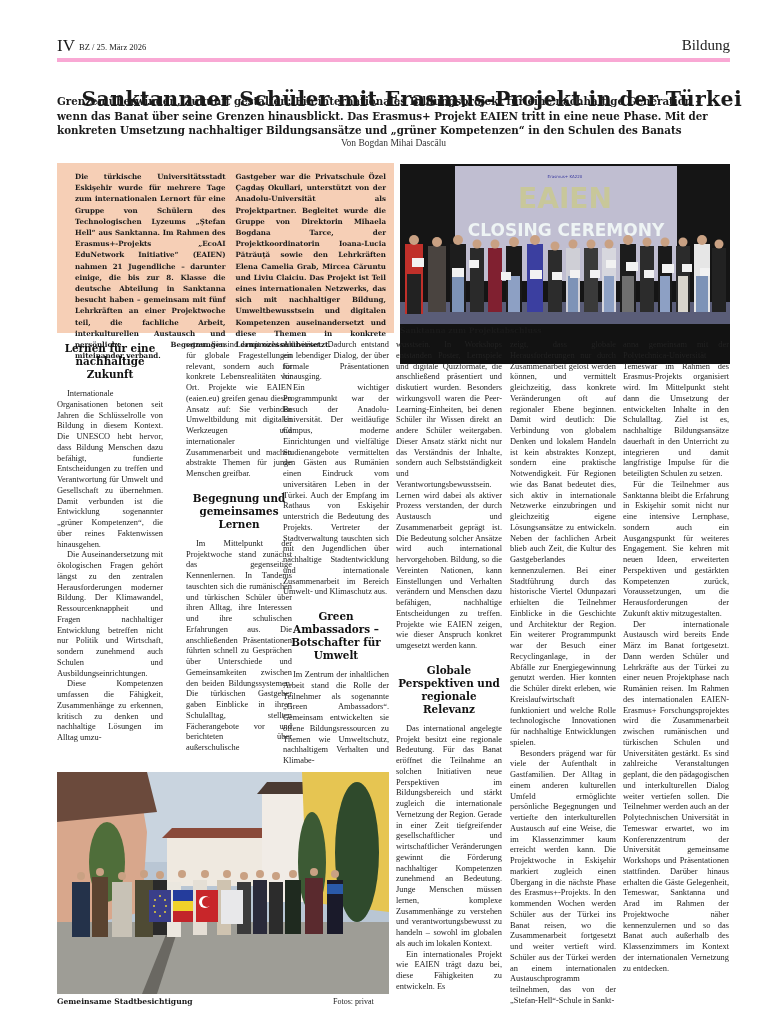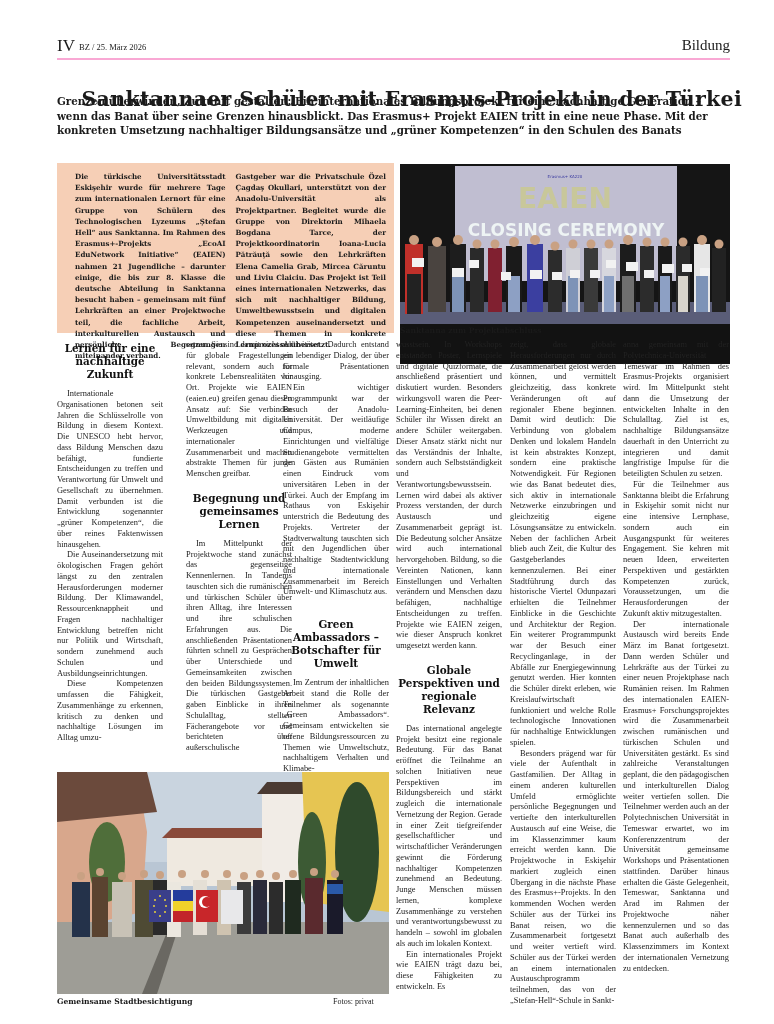--- a/index.html
+++ b/index.html
@@ -1,18 +1,18 @@
 <!DOCTYPE html>
 <html><head>
 <meta charset="utf-8">
 <style>
   html,body{margin:0;padding:0;background:#fff;}
   body{width:774px;height:1024px;position:relative;overflow:hidden;font-family:"DejaVu Serif","Liberation Serif",serif;color:#1a1a1a;}
   .page{position:absolute;left:57px;top:34px;width:673px;}
-  .header{position:relative;height:24px;border-bottom:2px solid #f9a8d4;}
+  .header{position:relative;height:24px;border-bottom:4px solid #f9a8d4;}
   .pnum{position:absolute;left:0;top:2px;font-size:17px;font-family:"Liberation Serif",serif;}
   .pub{position:absolute;left:22px;top:8px;font-size:8.5px;font-family:"Liberation Serif",serif;}
   .section{position:absolute;right:0;top:3px;font-size:15px;font-family:"Liberation Serif",serif;}
   h1{position:absolute;left:0;top:41px;width:673px;margin:12px;text-align:right;font-family:"DejaVu Serif",serif;font-weight:bold;font-size:20.5px;letter-spacing:0.3px;white-space:nowrap;}
   .lead{position:absolute;left:0;top:60px;width:673px;margin:0;font-family:"DejaVu Serif",serif;font-weight:bold;font-size:10.3px;line-height:14.5px;}
   .byline{position:absolute;left:0;top:104px;width:673px;text-align:center;font-size:9.5px;font-family:"Liberation Serif",serif;color:#333;}
   .box{position:absolute;left:0;top:129px;width:337px;height:170px;background:#f6cfb6;box-sizing:border-box;padding:8px 8px 6px 18px;display:flex;gap:10px;}
   .box .col{flex:1;font-family:"DejaVu Serif",serif;font-weight:bold;font-size:7.1px;line-height:11.2px;text-align:justify;hyphens:manual;}
   .photo1{position:absolute;left:343px;top:130px;width:330px;height:200px;overflow:hidden;background:#121212;}
   .cap1{position:absolute;left:343px;top:292px;font-family:"DejaVu Serif",serif;font-weight:bold;font-size:7.6px;}
@@ -32,20 +32,21 @@
 
 <div class="page">
   <div class="header">
     <span class="pnum">IV</span>
     <span class="pub"><span>BZ</span> <span>/ 25. März 2026</span></span>
     <span class="section">Bildung</span>
   </div>
 
   <h1>Sanktannaer Schüler mit Erasmus-Projekt in der Türkei</h1>
   <p class="lead">Grenzen überwinden, Zukunft gestalten: Ein internationales Bildungsprojekt für eine nachhaltige Generation – wenn das Banat über seine Grenzen hinausblickt. Das Erasmus+ Projekt EAIEN tritt in eine neue Phase. Mit der konkreten Umsetzung nachhaltiger Bildungsansätze und „grüner Kompetenzen“ in den Schulen des Banats</p>
+  <div class="byline">Von Bogdan Mihai Dascălu</div>
 
   <div class="box">
     <div class="col">Die türkische Universitätsstadt Eskişehir wurde für mehrere Tage zum internationalen Lernort für eine Gruppe von Schülern des Technologischen Lyzeums „Ştefan Hell“ aus Sanktanna. Im Rahmen des Erasmus+-Projekts „EcoAI EduNetwork Initiative“ (EAIEN) nahmen 21 Jugendliche – darunter einige, die bis zur 8. Klasse die deutsche Abteilung in Sanktanna besucht haben – gemeinsam mit fünf Lehrkräften an einer Projektwoche teil, die fachliche Arbeit, interkulturellen Austausch und persönliche Begegnungen miteinander verband.</div>
     <div class="col">Gastgeber war die Privatschule Özel Çagdaş Okullari, unterstützt von der Anadolu-Universität als Projektpartner. Begleitet wurde die Gruppe von Direktorin Mihaela Bogdana Tarce, der Projektkoordinatorin Ioana-Lucia Pătrăuţă sowie den Lehrkräften Elena Camelia Grab, Mircea Căruntu und Liviu Claiciu. Das Projekt ist Teil eines internationalen Netzwerks, das sich mit nachhaltiger Bildung, Umweltbewusstsein und digitalen Kompetenzen auseinandersetzt und diese Themen in konkrete Lernprozesse übersetzt.</div>
   </div>
 
   <div class="photo1">
     <svg width="330" height="160" viewBox="0 0 330 160">
       <rect x="0" y="0" width="330" height="160" fill="#151515"></rect>
       <rect x="55" y="2" width="222" height="115" fill="#c9c9d6"></rect>
@@ -129,21 +130,21 @@
       <p>Diese Kompetenzen umfassen die Fähigkeit, Zusammenhänge zu erkennen, kritisch zu denken und nachhaltige Lösungen im Alltag umzu-</p>
     </div>
     <div class="c c2">
       <p class="noi">setzen. Sie sind damit nicht nur für globale Fragestellungen relevant, sondern auch für konkrete Lebensrealitäten vor Ort. Projekte wie EAIEN (eaien.eu) greifen genau diesen Ansatz auf: Sie verbinden Umweltbildung mit digitalen Werkzeugen und internationaler Zusammenarbeit und machen abstrakte Themen für junge Menschen greifbar.</p>
       <h3 style="margin-top:12px">Begegnung und gemeinsames Lernen</h3>
       <p>Im Mittelpunkt der Projektwoche stand zunächst das gegenseitige Kennenlernen. In Tandems tauschten sich die rumänischen und türkischen Schüler über ihren Alltag, ihre Interessen und ihre schulischen Erfahrungen aus. Die anschließenden Präsentationen führten schnell zu Gesprächen über Unterschiede und Gemeinsamkeiten zwischen den beiden Bildungssystemen. Die türkischen Gastgeber gaben Einblicke in ihren Schulalltag, stellten Fächerangebote vor und berichteten über außerschulische</p>
     </div>
     <div class="c c3">
       <p class="noi">Aktivitäten. Dadurch entstand ein lebendiger Dialog, der über formale Präsentationen hinausging.</p>
       <p>Ein wichtiger Programmpunkt war der Besuch der Anadolu-Universität. Der weitläufige Campus, moderne Einrichtungen und vielfältige Studienangebote vermittelten den Gästen aus Rumänien einen Eindruck vom universitären Leben in der Türkei. Auch der Empfang im Rathaus von Eskişehir unterstrich die Bedeutung des Projekts. Vertreter der Stadtverwaltung tauschten sich mit den Jugendlichen über nachhaltige Stadtentwicklung und internationale Zusammenarbeit im Bereich Umwelt- und Klimaschutz aus.</p>
-      <h3 style="margin-top:20px">Green Ambassadors – Botschafter für Umwelt</h3>
+      <h3 style="margin-top:12px">Green Ambassadors – Botschafter für Umwelt</h3>
       <p>Im Zentrum der inhaltlichen Arbeit stand die Rolle der Teilnehmer als sogenannte „Green Ambassadors“. Gemeinsam entwickelten sie offene Bildungsressourcen zu Themen wie Umweltschutz, nachhaltigem Verhalten und Klimabe-</p>
     </div>
     <div class="c c4">
       <p class="noi">wusstsein. In Workshops entstanden Poster, Lernspiele und digitale Quizformate, die anschließend präsentiert und diskutiert wurden. Besonders wirkungsvoll waren die Peer-Learning-Einheiten, bei denen Schüler ihr Wissen direkt an andere Schüler weitergaben. Dieser Ansatz stärkt nicht nur das Verständnis der Inhalte, sondern auch Selbstständigkeit und Verantwortungsbewusstsein. Lernen wird dabei als aktiver Prozess verstanden, der durch Austausch und Zusammenarbeit geprägt ist. Die Bedeutung solcher Ansätze wird auch international hervorgehoben. Bildung, so die Vereinten Nationen, kann Einstellungen und Verhalten verändern und Menschen dazu befähigen, nachhaltige Entscheidungen zu treffen. Projekte wie EAIEN zeigen, wie dieser Anspruch konkret umgesetzt werden kann.</p>
       <h3 style="margin-top:12px">Globale Perspektiven und regionale Relevanz</h3>
       <p>Das international angelegte Projekt besitzt eine regionale Bedeutung. Für das Banat eröffnet die Teilnahme an solchen Initiativen neue Perspektiven im Bildungsbereich und stärkt zugleich die internationale Vernetzung der Region. Gerade in einer Zeit tiefgreifender gesellschaftlicher und wirtschaftlicher Veränderungen gewinnt die Förderung nachhaltiger Kompetenzen zunehmend an Bedeutung. Junge Menschen müssen lernen, komplexe Zusammenhänge zu verstehen und verantwortungsbewusst zu handeln – sowohl im globalen als auch im lokalen Kontext.</p>
       <p>Ein internationales Projekt wie EAIEN trägt dazu bei, diese Fähigkeiten zu entwickeln. Es</p>
     </div>
     <div class="c c5">
       <p class="noi">zeigt, dass globale Herausforderungen nur durch Zusammenarbeit gelöst werden können, und vermittelt gleichzeitig, dass konkrete Veränderungen oft auf regionaler Ebene beginnen. Damit wird deutlich: Die Verbindung von globalem Denken und lokalem Handeln ist kein abstraktes Konzept, sondern eine praktische Notwendigkeit. Für Regionen wie das Banat bedeutet dies, sich aktiv in internationale Netzwerke einzubringen und gleichzeitig eigene Lösungsansätze zu entwickeln. Neben der fachlichen Arbeit blieb auch Zeit, die Kultur des Gastgeberlandes kennenzulernen. Bei einer Stadtführung durch das historische Viertel Odunpazari erhielten die Teilnehmer Einblicke in die Geschichte und Architektur der Region. Ein weiterer Programmpunkt war der Besuch einer Recyclinganlage, in der Abfälle zur Energiegewinnung genutzt werden. Hier konnten die Schüler direkt erleben, wie Kreislaufwirtschaft funktioniert und welche Rolle technologische Innovationen für nachhaltige Entwicklungen spielen.</p>

